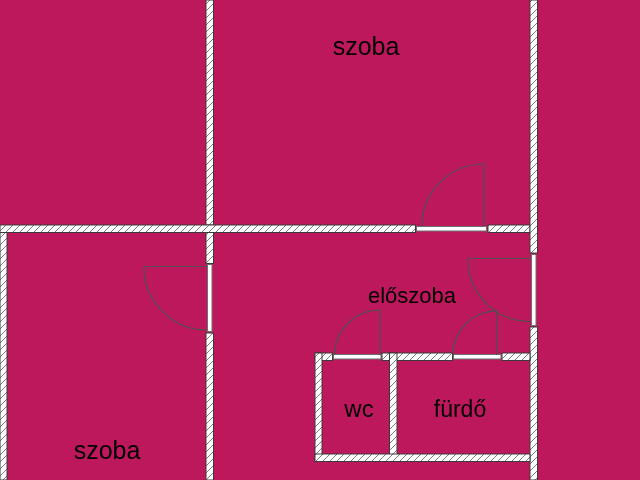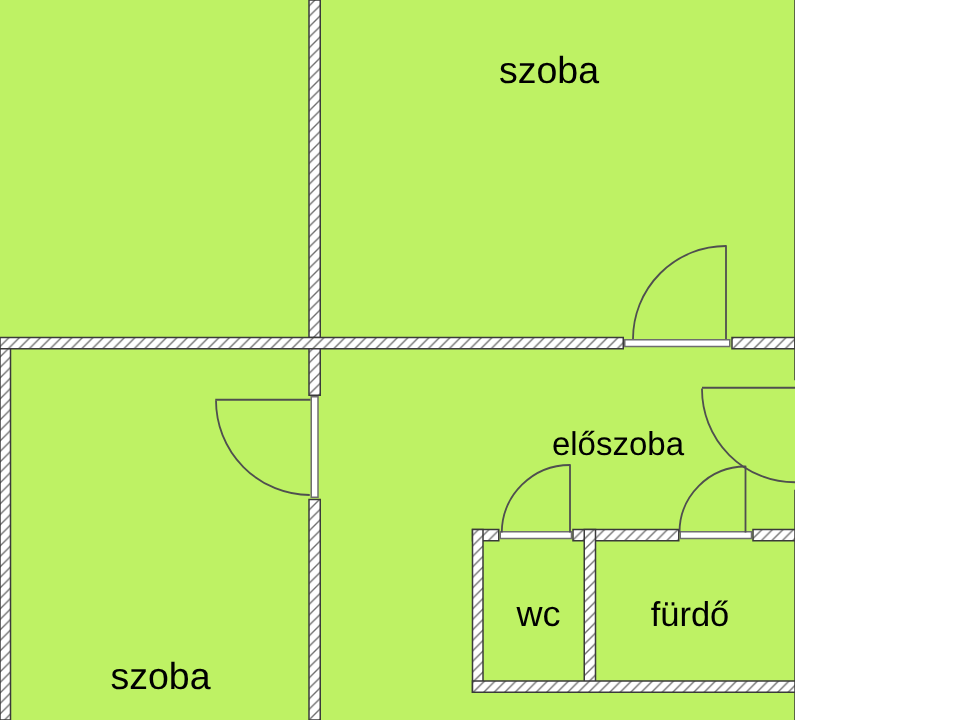--- a/index.html
+++ b/index.html
@@ -2,23 +2,23 @@
 <html><head>
 <meta charset="utf-8">
 <style>
   html, body {
     margin: 0;
     padding: 0;
     background: #ffffff;
   }
   .canvas {
     position: relative;
-    width: 530px;
+    width: 640px;
     height: 480px;
-    background: #bef264;
+    background: #be185d;
     overflow: hidden;
     font-family: "Liberation Sans", "DejaVu Sans", sans-serif;
   }
   svg { display: block; }
   .wall {
     fill: url(#hatch);
     stroke: #3a3a3a;
     stroke-width: 1;
   }
   .threshold {

